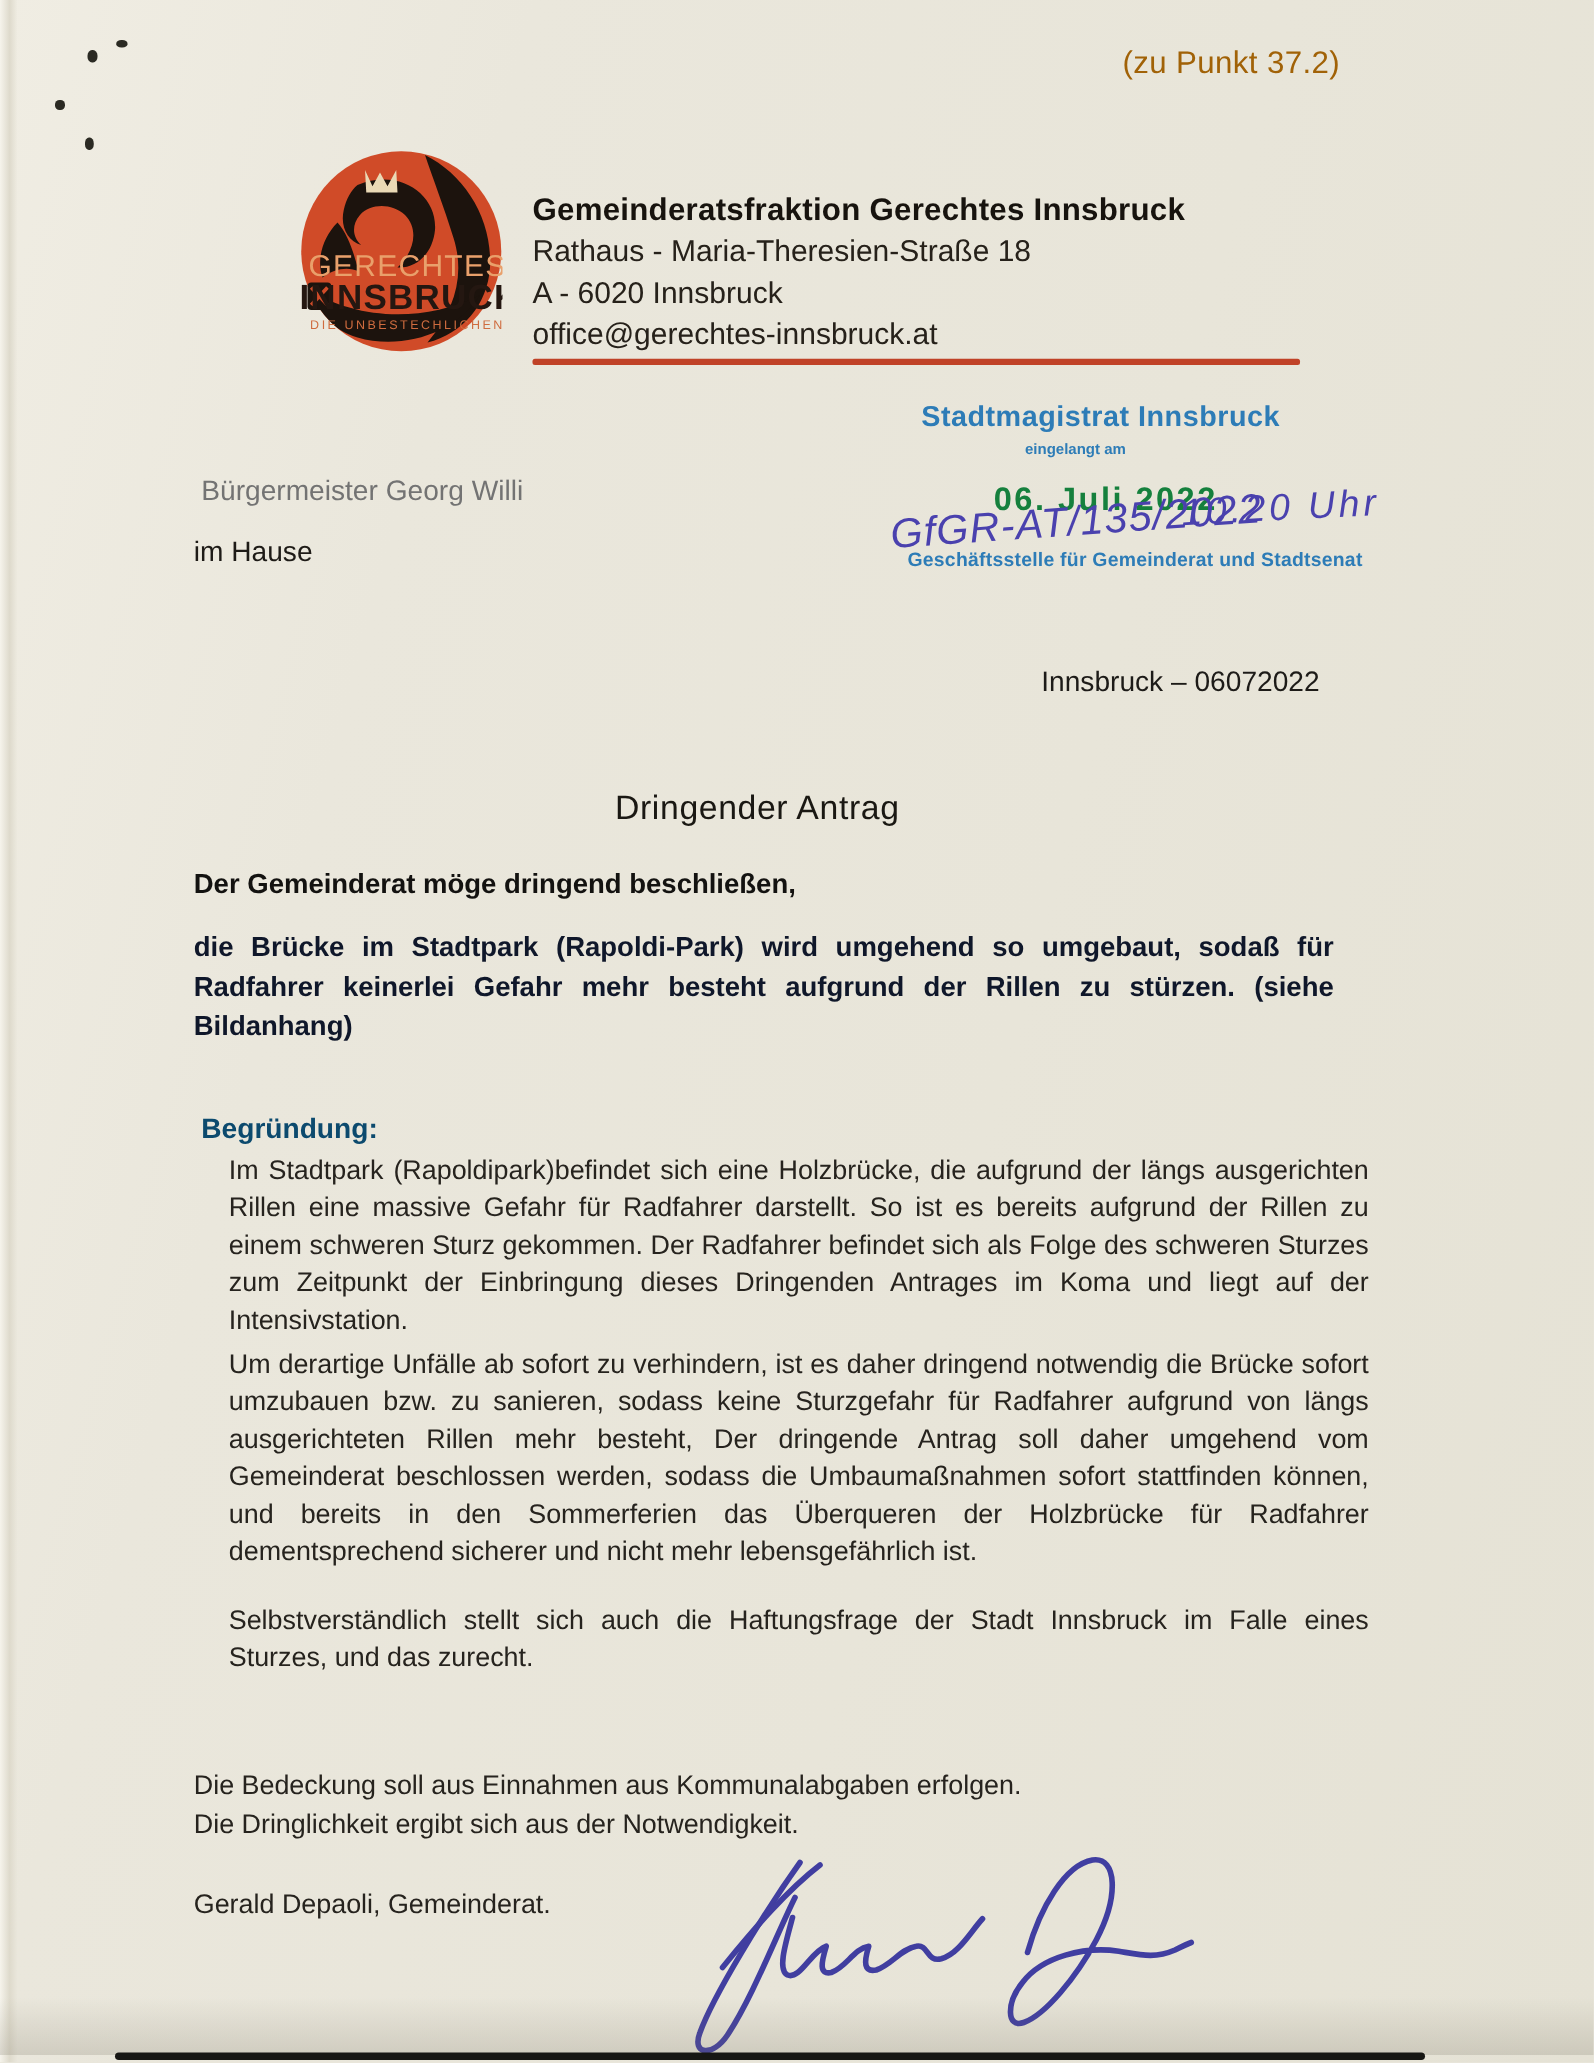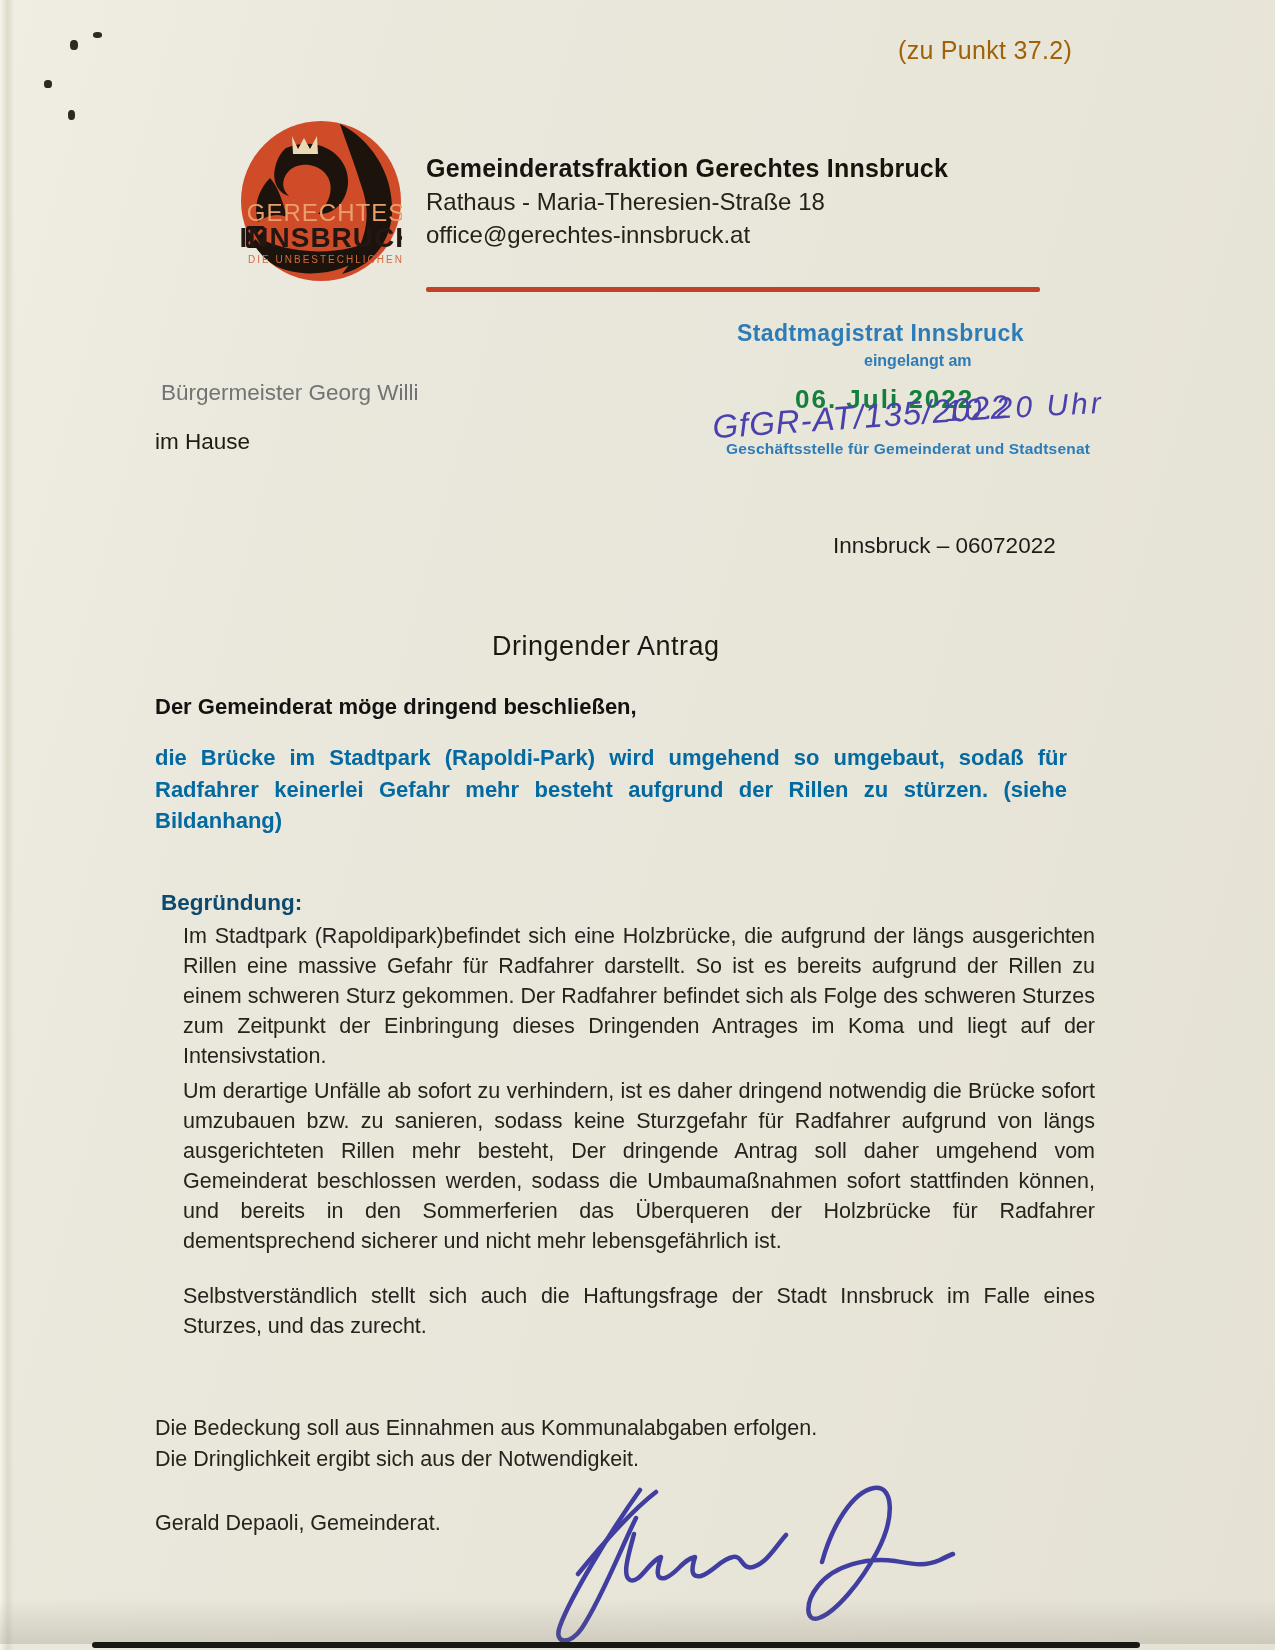--- a/index.html
+++ b/index.html
@@ -31,21 +31,21 @@
     font-size:25px;color:#a16207;letter-spacing:.3px;
   }
   
   .logo{position:absolute;left:240px;top:120px;width:162px;height:162px;}
   .lh-text{position:absolute;left:426px;top:151px;width:640px;}
   .lh-title{font-size:25px;font-weight:bold;color:#17130e;letter-spacing:.2px;line-height:34px;}
   .lh-line{font-size:24px;color:#26211a;line-height:33px;}
   .red-rule{position:absolute;left:426px;top:287px;width:614px;height:5px;background:#c04227;border-radius:2px;}
   
   .stamp-title{position:absolute;left:737px;top:320px;font-size:23px;font-weight:bold;color:#2d7cb7;letter-spacing:.4px;text-align:center;}
-  .stamp-sub{position:absolute;left:864px;top:352px;font-size:16px;font-weight:600;color:#2d7cb7;}
+  .stamp-sub{position:absolute;left:820px;top:352px;font-size:12px;font-weight:600;color:#2d7cb7;}
   .stamp-date{position:absolute;left:795px;top:384px;font-size:26px;font-weight:bold;color:#15803d;letter-spacing:2px;}
   .hand-ref{
     position:absolute;left:712px;top:398px;
     font-size:33px;font-style:italic;color:#4a41ae;
     transform:rotate(-4deg);letter-spacing:1px;white-space:nowrap;
   }
   .hand-time{
     position:absolute;left:945px;top:390px;
     font-size:30px;font-style:italic;color:#4a41ae;
     transform:rotate(-3deg);letter-spacing:3px;white-space:nowrap;
@@ -53,21 +53,21 @@
   .stamp-office{position:absolute;left:726px;top:440px;font-size:15.5px;font-weight:bold;color:#2d7cb7;letter-spacing:.2px;}
   
   .recipient-1{position:absolute;left:161px;top:380px;font-size:22.5px;color:#737373;}
   .recipient-2{position:absolute;left:155px;top:429px;font-size:22.5px;color:#1e1b17;}
   .dateline{position:absolute;left:833px;top:533px;font-size:22.5px;color:#1d1b18;}
   
   .doc-title{position:absolute;left:492px;top:631px;font-size:27px;color:#1a1813;letter-spacing:.5px;}
   .motion-intro{position:absolute;left:155px;top:694px;font-size:22px;font-weight:bold;color:#131210;}
   .motion-text{
     position:absolute;left:155px;top:742px;width:912px;
-    font-size:22px;font-weight:bold;color:#0369a1;
+    font-size:22px;font-weight:bold;color:#0f172a;
     text-align:justify;line-height:31.5px;
   }
   .just-head{position:absolute;left:161px;top:890px;font-size:22.5px;font-weight:bold;color:#0c4a6e;}
   .para{position:absolute;left:155px;width:912px;font-size:21.5px;color:#26231e;text-align:justify;line-height:30px;margin-left:28px;}
   .para1{top:921px;}
   .para2{top:1076px;}
   .para3{top:1281px;}
   .line-plain{position:absolute;left:155px;font-size:21.5px;color:#26231e;}
   .coverage{top:1416px;text-align:center;}
   .urgency{top:1447px;}
@@ -106,20 +106,21 @@
     <path d="M 9,110 L 22,124 M 22,110 L 9,124" stroke="#d04b28" stroke-width="3"></path>
   </g>
   <text x="86" y="101" text-anchor="middle" font-size="24" letter-spacing="1" fill="#e9a06b" font-family="Liberation Sans, sans-serif">GERECHTES</text>
   <text x="88" y="127" text-anchor="middle" font-size="28" font-weight="bold" letter-spacing="1" fill="#241711" font-family="Liberation Sans, sans-serif">INNSBRUCK</text>
   <text x="86" y="143" text-anchor="middle" font-size="10" letter-spacing="2" fill="#cf6c3f" font-family="Liberation Sans, sans-serif">DIE UNBESTECHLICHEN</text>
 </svg>
 
 <div class="lh-text">
   <div class="lh-title">Gemeinderatsfraktion Gerechtes Innsbruck</div>
   <div class="lh-line">Rathaus - Maria-Theresien-Straße 18</div>
+  <div class="lh-line">A - 6020 Innsbruck</div>
   <div class="lh-line">office@gerechtes-innsbruck.at</div>
 </div>
 <div class="red-rule"></div>
 
 <div class="stamp-title">Stadtmagistrat Innsbruck</div>
 <div class="stamp-sub">eingelangt am</div>
 <div class="stamp-date">06. Juli 2022</div>
 <div class="hand-ref">GfGR-AT/135/2022</div>
 <div class="hand-time">10.20 Uhr</div>
 <div class="stamp-office">Geschäftsstelle für Gemeinderat und Stadtsenat</div>

